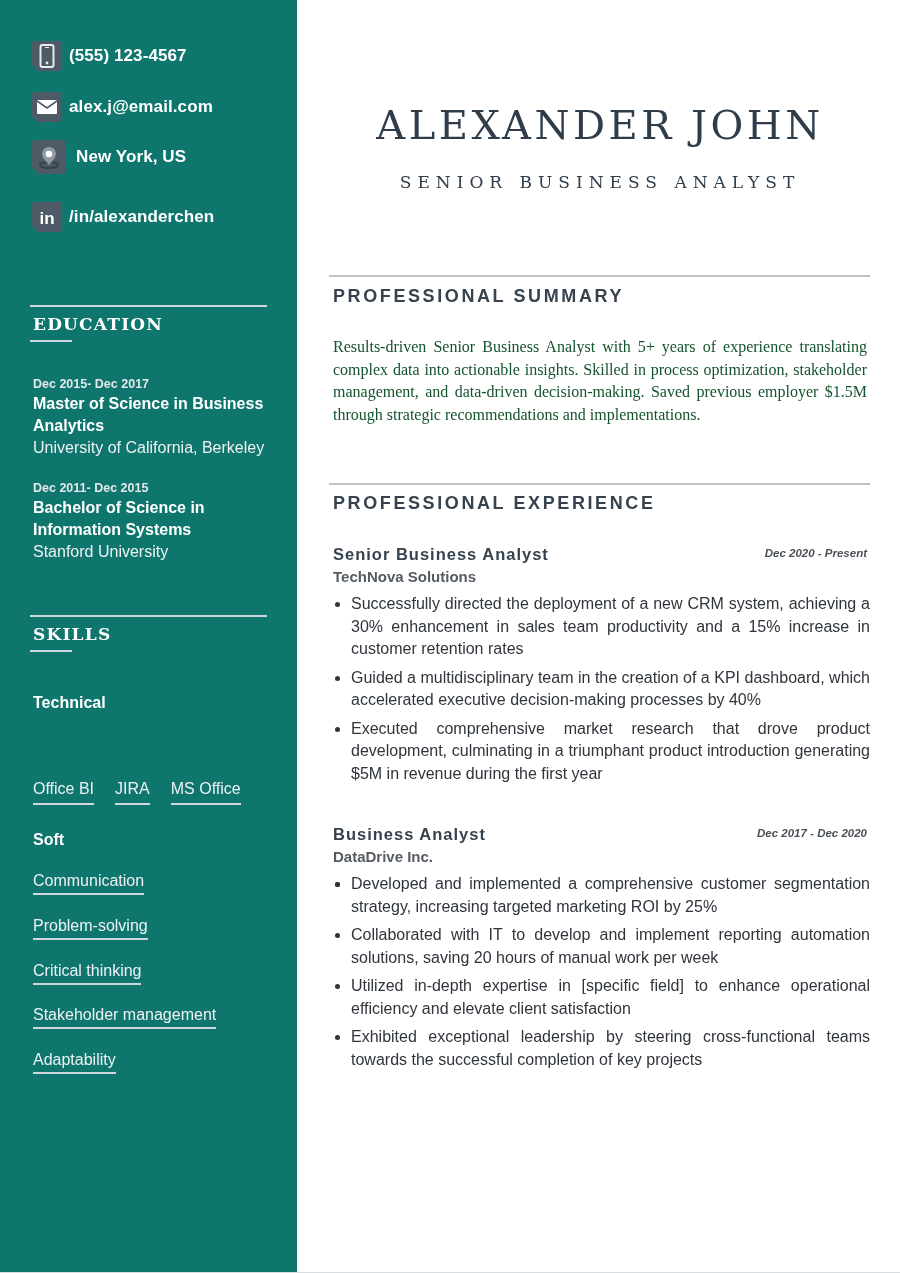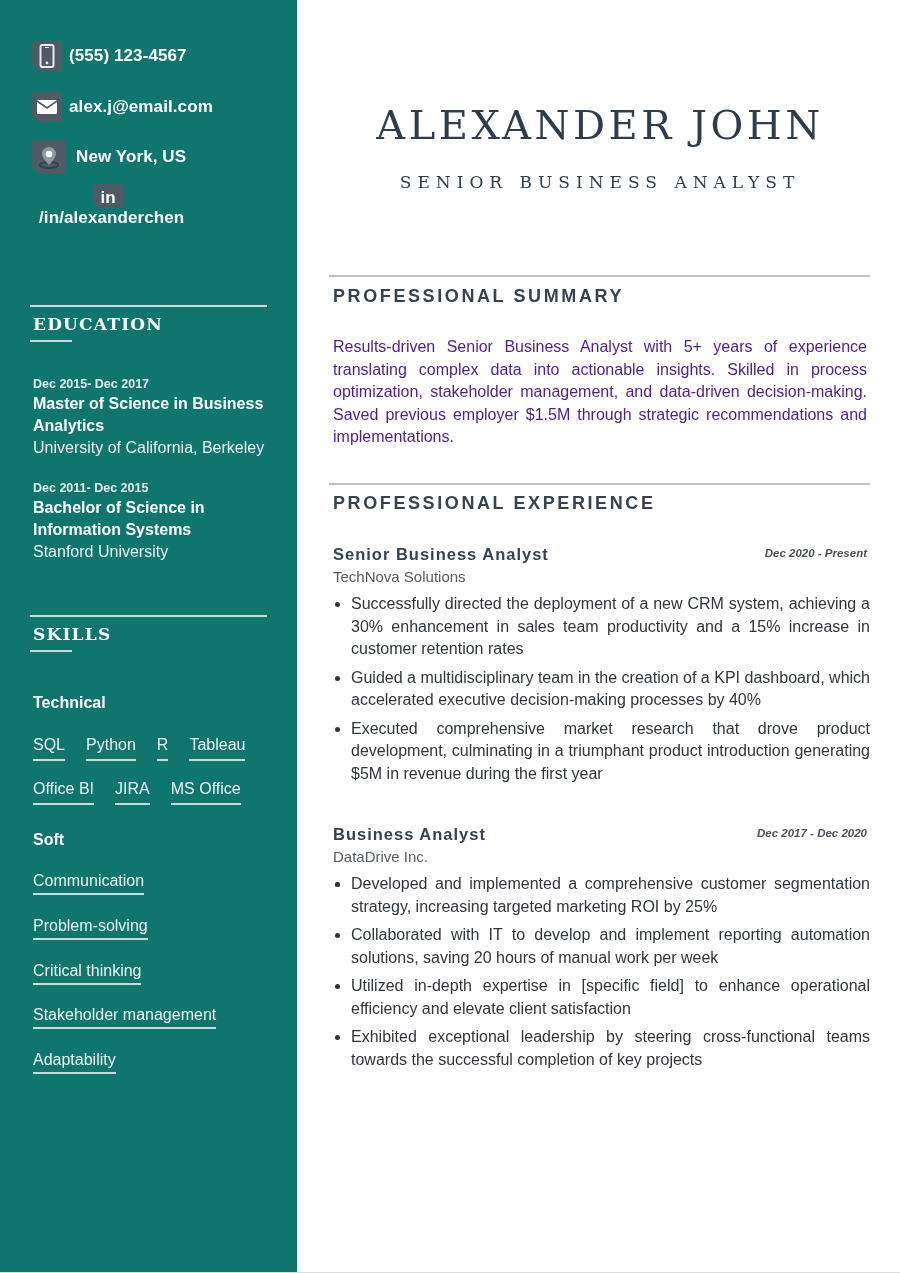--- a/index.html
+++ b/index.html
@@ -61,30 +61,30 @@
       position: absolute; left: 330px; width: 540px; top: 172px; text-align: center;
       font-family: "DejaVu Serif", serif; font-size: 17px; letter-spacing: 6px; color: #2f3d4a;
     }
     .main-rule { position: absolute; left: 329px; width: 541px; height: 2px; background: #bfc2c5; }
     .main-heading {
       position: absolute; left: 333px; font-size: 18px; font-weight: bold; letter-spacing: 2.6px;
       color: #36434f;
     }
     .summary {
       position: absolute; left: 333px; width: 534px; top: 336px; font-size: 16px; line-height: 22.5px;
-      text-align: justify; color: #4c1d95;
+      text-align: justify; color: #14532d; font-family: Liberation Serif, serif;
     }
     .job { position: absolute; left: 333px; width: 537px; }
     .job-head { position: relative; height: 22px; }
     .job-title { font-size: 16.5px; font-weight: bold; letter-spacing: 1px; color: #36434f; }
     .job-dates {
       position: absolute; right: 3px; top: 2px; font-size: 11.5px; font-weight: bold; font-style: italic;
       color: #4a5058;
     }
-    .company { font-size: 15px; font-weight: normal; color: #555b62; line-height: 20px; margin-bottom: 6px; }
+    .company { font-size: 15px; font-weight: bold; color: #555b62; line-height: 20px; margin-bottom: 6px; }
     .bullets { list-style: none; }
     .bullets li {
       position: relative; padding-left: 18px; font-size: 16px; line-height: 22.5px; text-align: justify;
       color: #2f353b; margin-bottom: 6px;
     }
     .bullets li .dot {
       position: absolute; left: 2px; top: 9px; width: 5px; height: 5px; border-radius: 50%; background: #2f353b;
     }
   </style>
 </head>
@@ -117,21 +117,21 @@
     <span class="icon-box" style="width:34px;height:34px;">
       <svg width="22" height="24" viewBox="0 0 22 24">
           <ellipse cx="11" cy="20" rx="9" ry="3" fill="none" stroke="#36434f" stroke-width="2"></ellipse>
           <path d="M11 2 C6 2 4 6 4 9 C4 13 11 20 11 20 C11 20 18 13 18 9 C18 6 16 2 11 2 Z" fill="#8e99a3"></path>
           <circle cx="11" cy="9" r="3.3" fill="#ffffff"></circle>
         </svg>
     </span>
     <span class="label">New York, US</span>
   </div>
 
-  <div class="contact" style="top:184px;flex-direction:column;">
+  <div class="contact" style="top:202px;">
     <span class="icon-box">
       <span class="in-glyph">in</span>
     </span>
     <span class="label">/in/alexanderchen</span>
   </div>
 
   <div class="side-rule" style="top:305px;"></div>
   <div class="side-heading" style="top:314px;">EDUCATION</div>
   <div class="side-heading-under" style="top:340px;"></div>
 
@@ -151,26 +151,20 @@
       <span>Information Systems</span>
     </div>
     <div class="school">Stanford University</div>
   </div>
 
   <div class="side-rule" style="top:615px;"></div>
   <div class="side-heading" style="top:624px;">SKILLS</div>
   <div class="side-heading-under" style="top:650px;"></div>
 
   <div class="skill-group-title" style="top:694px;">Technical</div>
-  <div class="skill-row" style="top:735px;">
-    <span class="skill">SQL</span>
-    <span class="skill">Python</span>
-    <span class="skill">R</span>
-    <span class="skill">Tableau</span>
-  </div>
   <div class="skill-row" style="top:779px;">
     <span class="skill">Office BI</span>
     <span class="skill">JIRA</span>
     <span class="skill">MS Office</span>
   </div>
 
   <div class="skill-group-title" style="top:831px;">Soft</div>
   <div class="soft-skill" style="top:871px;"><span class="skill">Communication</span></div>
   <div class="soft-skill" style="top:916px;"><span class="skill">Problem-solving</span></div>
   <div class="soft-skill" style="top:961px;text-align:right;"><span class="skill">Critical thinking</span></div>

